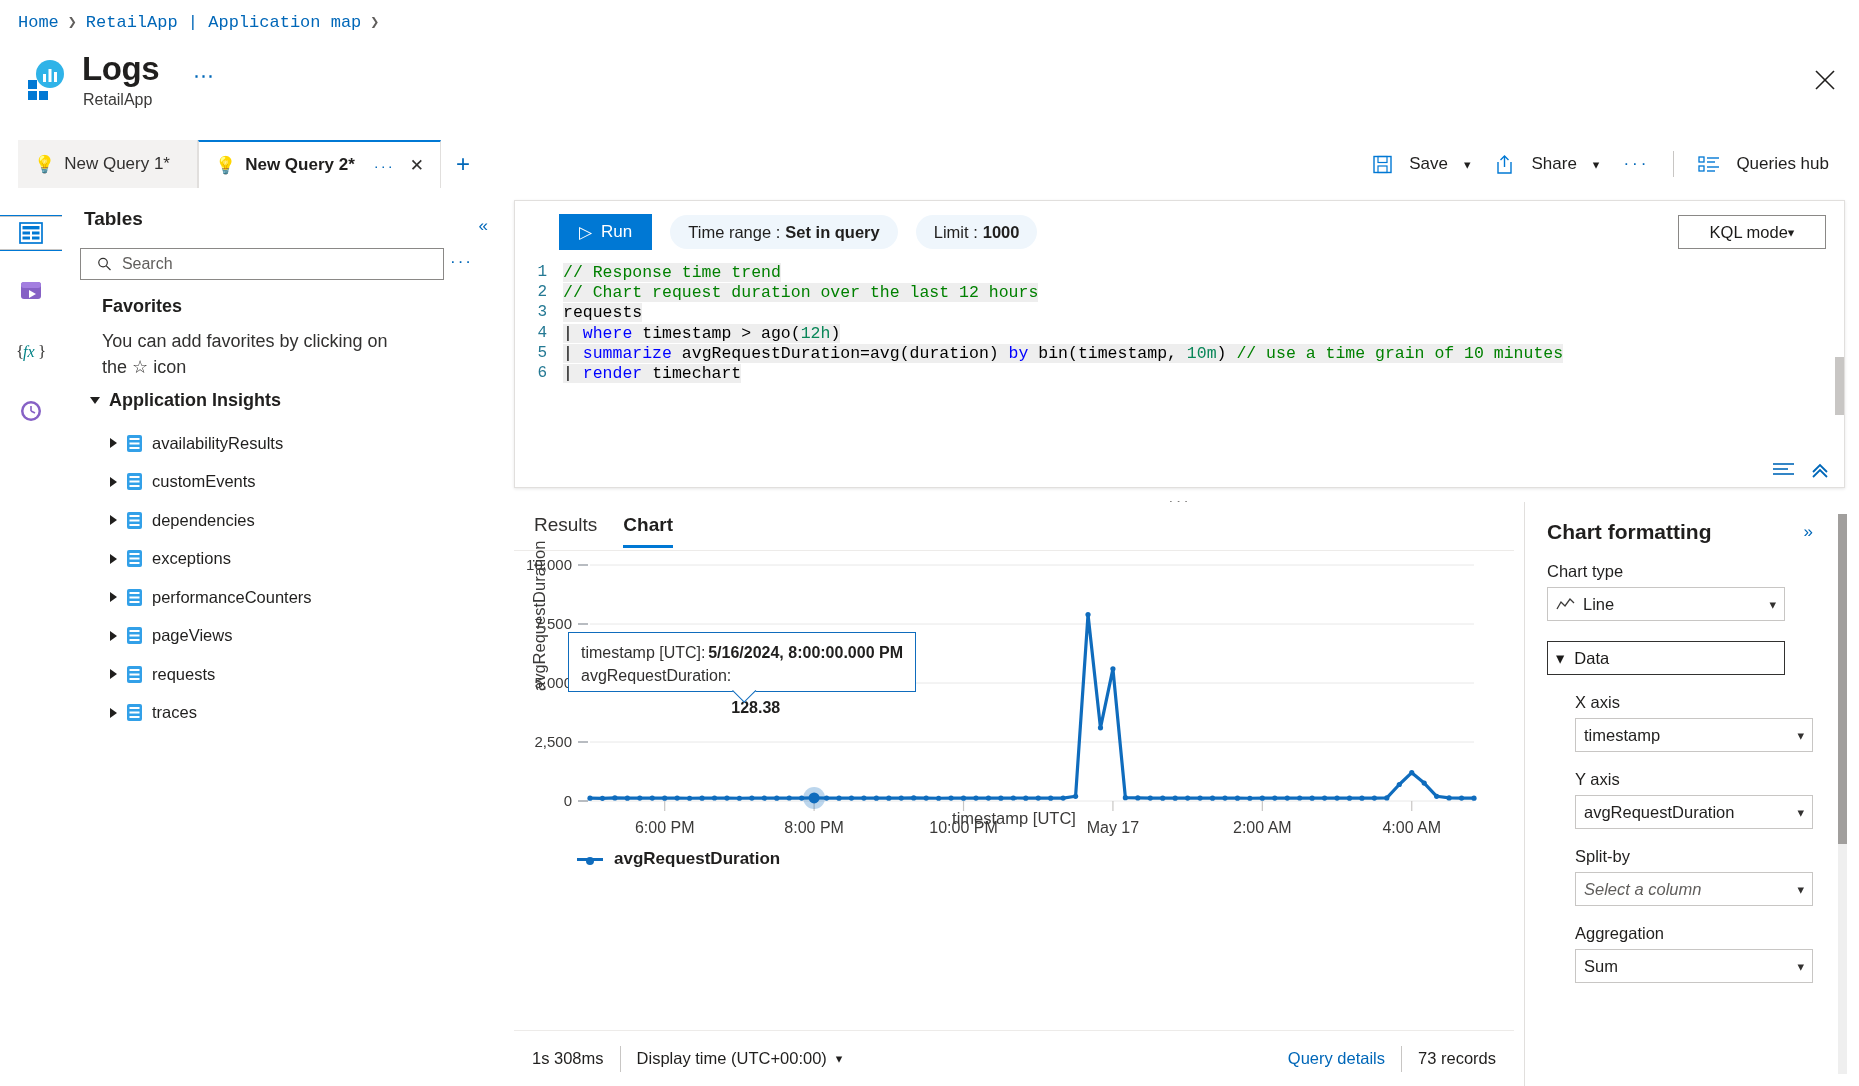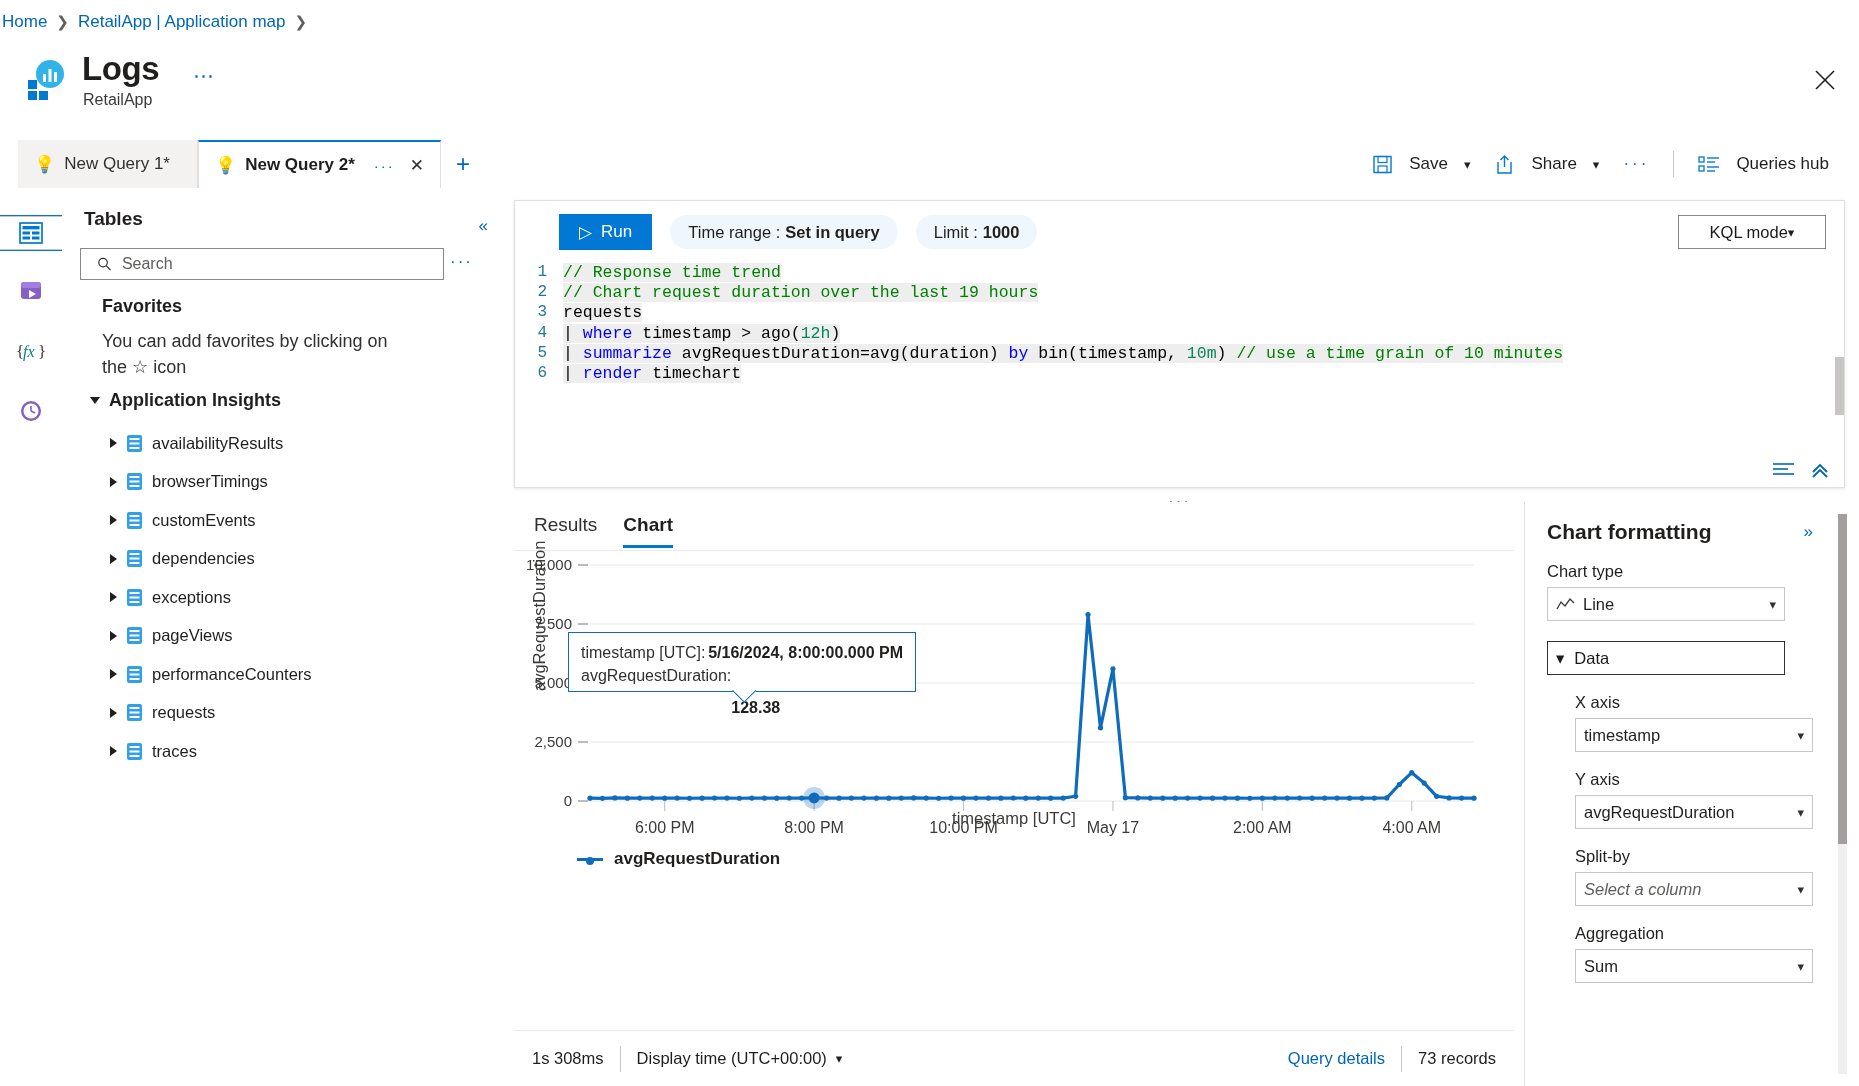--- a/index.html
+++ b/index.html
@@ -8,22 +8,22 @@
     width: 1859px; height: 1086px;
     background: #ffffff;
     font-family: "Liberation Sans", sans-serif;
     color: #1b1a19;
     overflow: hidden;
   }
   .page { position: relative; width: 1859px; height: 1086px; background:#fff; }
 
   
   .breadcrumb {
-    position:absolute; left:2px; top:8px; height:28px;
-    display:flex; align-items:center; font-size:17px;
+    position:absolute; left:18px; top:8px; height:28px;
+    display:flex; align-items:center; font-size:17px;font-family:Liberation Mono, monospace;
   }
   .crumb { color:#0067b8; cursor:pointer; }
   .crumb-sep { color:#605e5c; margin:0 9px; font-size:15px; }
 
   
   .hdr { position:absolute; left:0; top:42px; width:100%; height:78px;margin-left:8px; }
   .hdr-icon {
     position:absolute; left:18px; top:16px; width:44px; height:44px;
   }
   .hdr-title {
@@ -398,30 +398,20 @@
         <span>availabilityResults</span>
       </div>
       <div class="tbl-row">
         <span class="tri-right"></span>
         <svg class="tbl-ico" viewBox="0 0 15 17">
             <rect x="0" y="0" width="15" height="17" rx="2" fill="#32a0e8"></rect>
             <rect x="2.5" y="3" width="10" height="2" fill="#fff"></rect>
             <rect x="2.5" y="7.5" width="10" height="2" fill="#fff"></rect>
             <rect x="2.5" y="12" width="10" height="2" fill="#fff"></rect>
           </svg>
-        <span>browserTimings</span>
-      </div>
-      <div class="tbl-row">
-        <span class="tri-right"></span>
-        <svg class="tbl-ico" viewBox="0 0 15 17">
-            <rect x="0" y="0" width="15" height="17" rx="2" fill="#32a0e8"></rect>
-            <rect x="2.5" y="3" width="10" height="2" fill="#fff"></rect>
-            <rect x="2.5" y="7.5" width="10" height="2" fill="#fff"></rect>
-            <rect x="2.5" y="12" width="10" height="2" fill="#fff"></rect>
-          </svg>
         <span>customEvents</span>
       </div>
       <div class="tbl-row">
         <span class="tri-right"></span>
         <svg class="tbl-ico" viewBox="0 0 15 17">
             <rect x="0" y="0" width="15" height="17" rx="2" fill="#32a0e8"></rect>
             <rect x="2.5" y="3" width="10" height="2" fill="#fff"></rect>
             <rect x="2.5" y="7.5" width="10" height="2" fill="#fff"></rect>
             <rect x="2.5" y="12" width="10" height="2" fill="#fff"></rect>
           </svg>
@@ -438,31 +428,31 @@
         <span>exceptions</span>
       </div>
       <div class="tbl-row">
         <span class="tri-right"></span>
         <svg class="tbl-ico" viewBox="0 0 15 17">
             <rect x="0" y="0" width="15" height="17" rx="2" fill="#32a0e8"></rect>
             <rect x="2.5" y="3" width="10" height="2" fill="#fff"></rect>
             <rect x="2.5" y="7.5" width="10" height="2" fill="#fff"></rect>
             <rect x="2.5" y="12" width="10" height="2" fill="#fff"></rect>
           </svg>
-        <span>pageViews</span>
+        <span>performanceCounters</span>
       </div>
       <div class="tbl-row">
         <span class="tri-right"></span>
         <svg class="tbl-ico" viewBox="0 0 15 17">
             <rect x="0" y="0" width="15" height="17" rx="2" fill="#32a0e8"></rect>
             <rect x="2.5" y="3" width="10" height="2" fill="#fff"></rect>
             <rect x="2.5" y="7.5" width="10" height="2" fill="#fff"></rect>
             <rect x="2.5" y="12" width="10" height="2" fill="#fff"></rect>
           </svg>
-        <span>performanceCounters</span>
+        <span>pageViews</span>
       </div>
       <div class="tbl-row">
         <span class="tri-right"></span>
         <svg class="tbl-ico" viewBox="0 0 15 17">
             <rect x="0" y="0" width="15" height="17" rx="2" fill="#32a0e8"></rect>
             <rect x="2.5" y="3" width="10" height="2" fill="#fff"></rect>
             <rect x="2.5" y="7.5" width="10" height="2" fill="#fff"></rect>
             <rect x="2.5" y="12" width="10" height="2" fill="#fff"></rect>
           </svg>
         <span>requests</span>
@@ -500,21 +490,21 @@
       </div>
     </div>
 
     <div class="editor">
       <div class="code-line">
         <span class="ln">1</span>
         <span class="code-txt cmt">// Response time trend</span>
       </div>
       <div class="code-line">
         <span class="ln">2</span>
-        <span class="code-txt cmt">// Chart request duration over the last 19 hours</span>
+        <span class="code-txt cmt">// Chart request duration over the last 12 hours</span>
       </div>
       <div class="code-line">
         <span class="ln">3</span>
         <span class="code-txt pln">requests</span>
       </div>
       <div class="code-line">
         <span class="ln">4</span>
         <span class="code-txt"><span class="bar">| </span><span class="kw">where</span><span class="pln"> timestamp &gt; ago(</span><span class="num">12h</span><span class="pln">)</span></span>
       </div>
       <div class="code-line">

